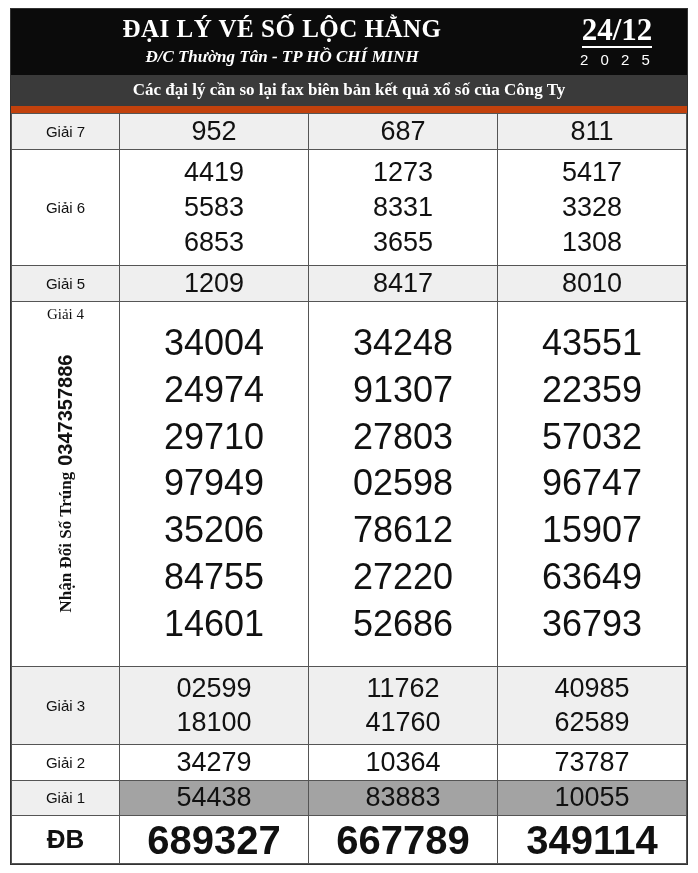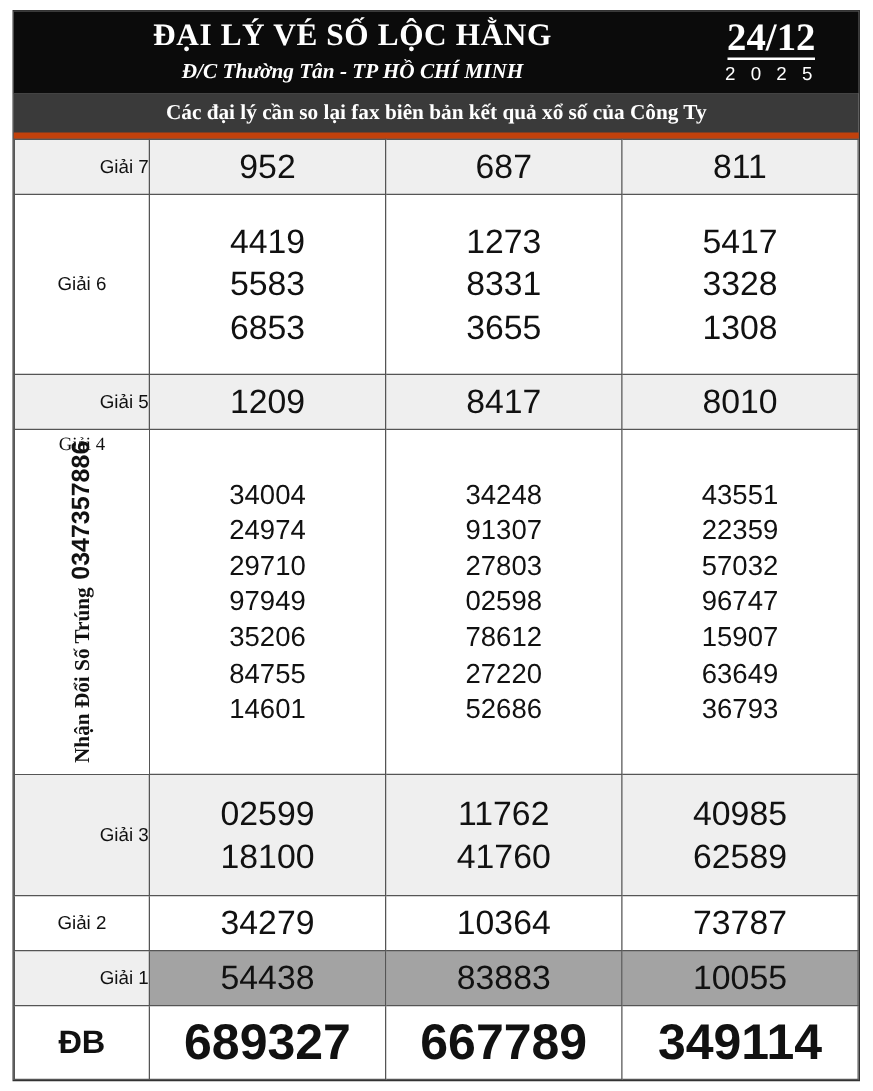--- a/index.html
+++ b/index.html
@@ -90,21 +90,21 @@
 
   
   .notice {
     background: #3a3a3a;
     color: #ffffff;
     text-align: center;
     font-family: "Liberation Serif", serif;
     font-weight: bold;
     font-size: 17px;
     padding: 5px 4px 6px 4px;
-    border-bottom: 5px solid #c2410c;
+    border-bottom: 7px solid #c2410c;
     white-space: nowrap;
   }
 
   
   table.results {
     width: 100%;
     border-collapse: collapse;
     table-layout: fixed;
     flex: 1 1 auto;
   }
@@ -116,21 +116,21 @@
     padding: 0;
   }
   .col-label { width: 108px; }
 
   .lbl {
     font-family: "Liberation Serif", serif;
     font-size: 15px;
     font-weight: normal;
     background: #fff;
   }
-  .lbl.shade { background: #efefef; text-align: right; }
+  .lbl.shade { background: #efefef; }
 
   .hdr-ttu {
     font-family: "Liberation Serif", serif;
     font-weight: bold;
     font-size: 17px;
     line-height: 1.25;
     padding: 4px 0 2px 0;
   }
   .hdr-ttu .d { font-size: 18px; }
   .prov {
@@ -164,21 +164,21 @@
     line-height: 1.28;
     padding: 3px 0 4px 0;
     margin-top: 48px;
   }
   .g5 {
     font-size: 27px;
     padding: 3px 0 4px 0;
     background: #efefef;
   }
   .g4 {
-    font-size: 22px;
+    font-size: 36px;
     line-height: 1.30;
     padding: 3px 0 4px 0;
   }
   .g3 {
     font-size: 27px;
     line-height: 1.28;
     padding: 3px 0 4px 0;
     background: #efefef;
   }
   .g2 {

